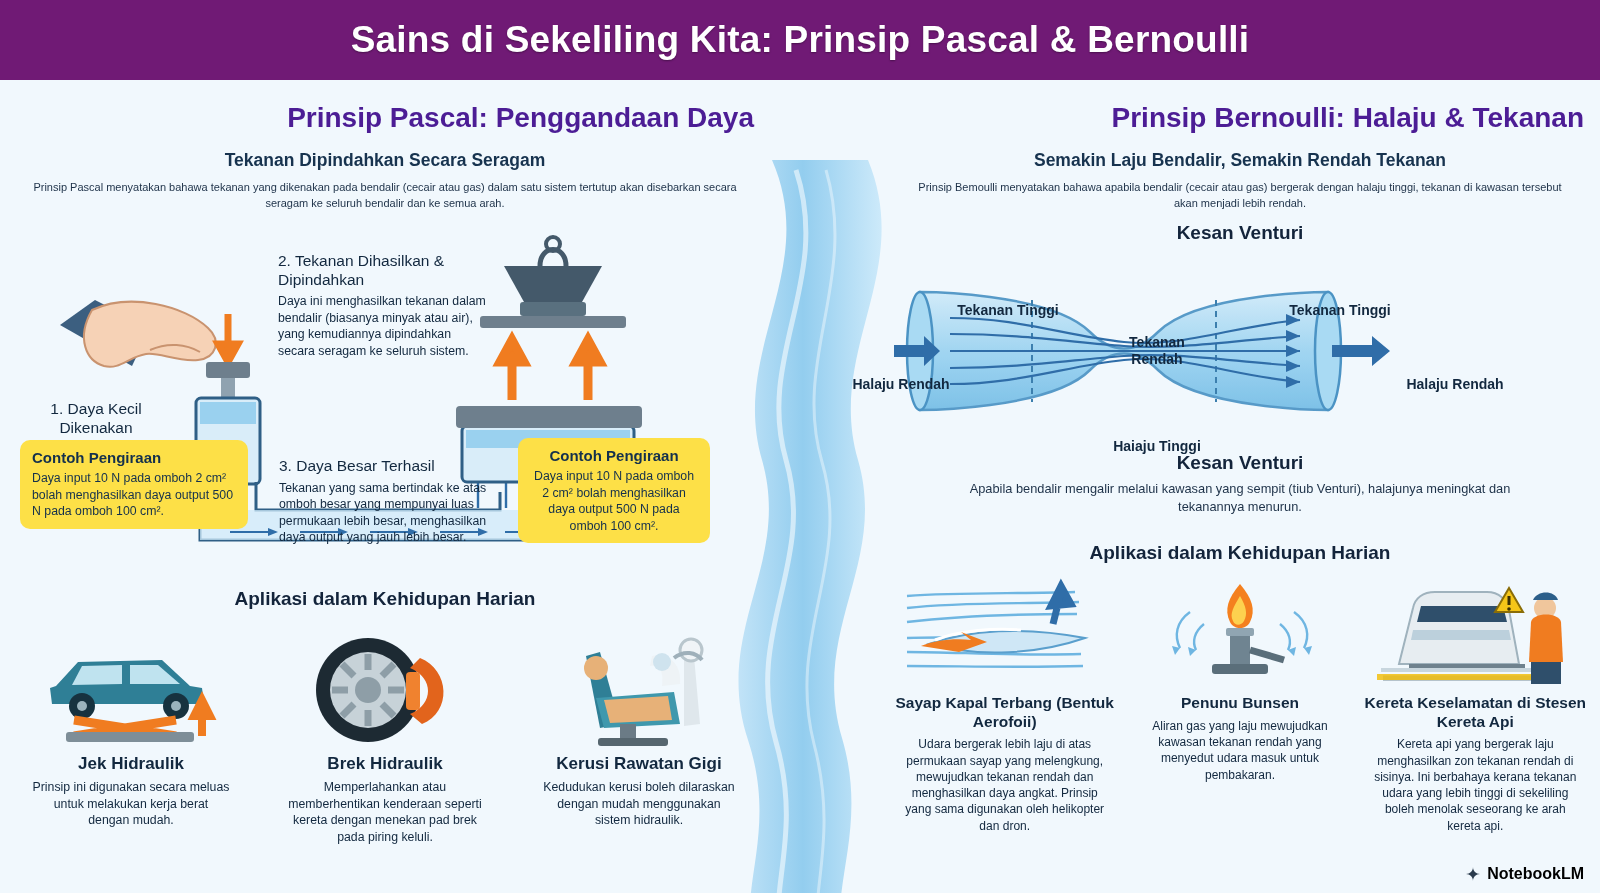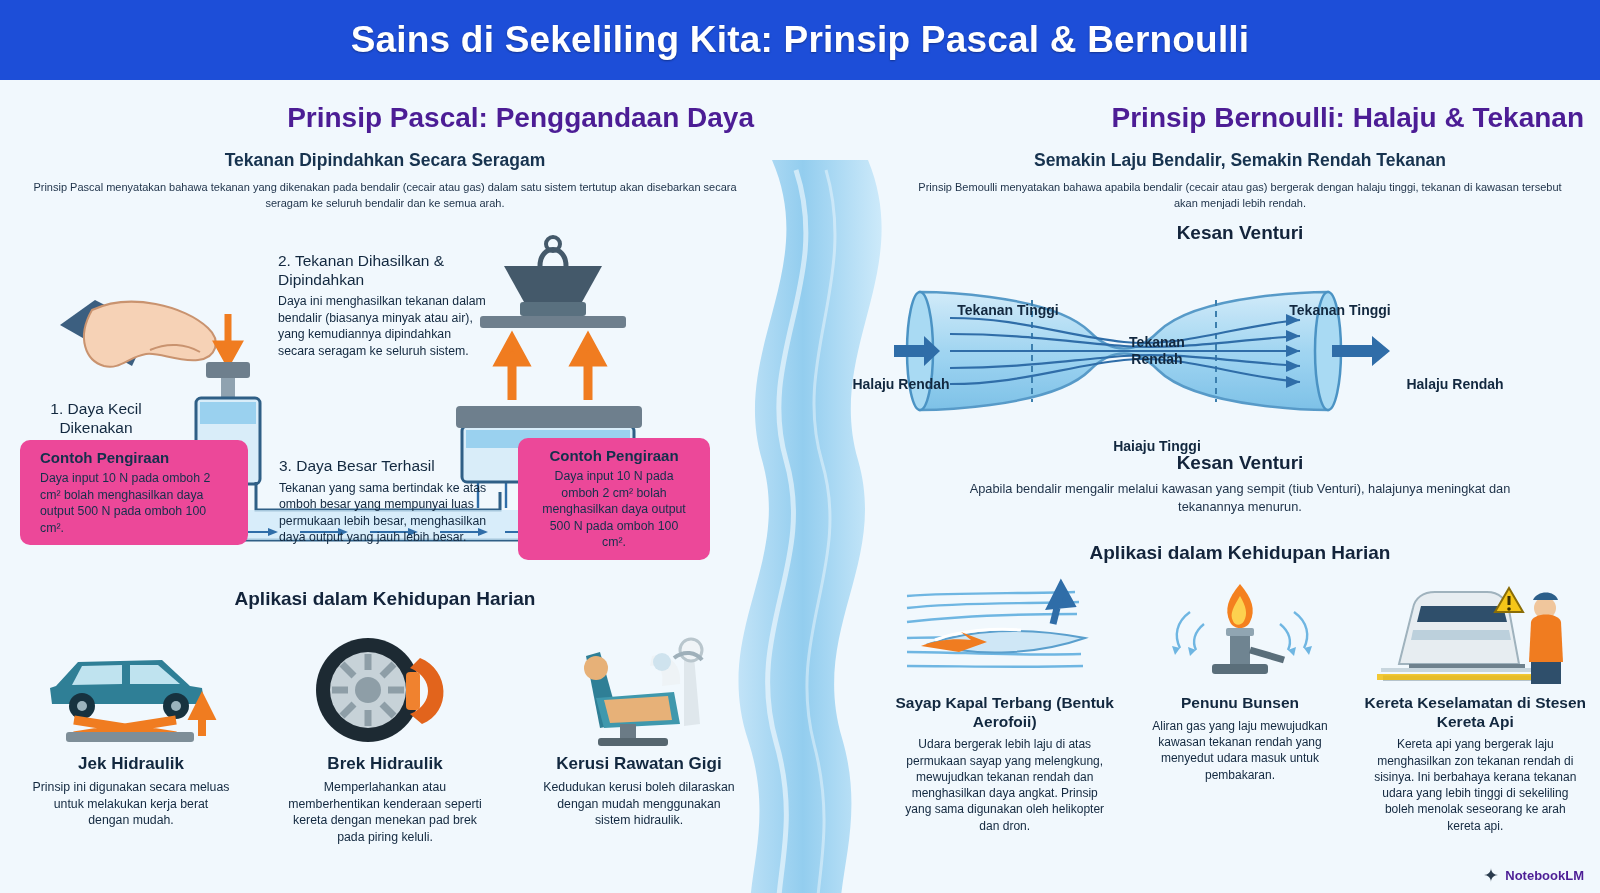--- a/index.html
+++ b/index.html
@@ -13,21 +13,21 @@
   }
   #page {
     position:relative;
     width:1600px; height:893px;
     background:#f2f8fd;
     overflow:hidden;
   }
   
   .header {
     position:absolute; left:0; top:0; width:1600px; height:80px;
-    background:#1d4ed8;
+    background:#701a75;
     display:flex; align-items:center; justify-content:center;
   }
   .header h1 {
     margin:0;
     color:#ffffff;
     font-size:37px;
     font-weight:bold;
     letter-spacing:0.2px;
     text-shadow:0 1px 2px rgba(0,0,0,0.35);
   }
@@ -53,21 +53,21 @@
     font-size:11px; line-height:1.42; color:#1d3148;
     max-width:700px;
   }
   
   .water { position:absolute; left:700px; top:80px; width:210px; height:813px; pointer-events:none; }
 
   
   .pascal-diagram { position:absolute; left:0; top:130px; width:770px; height:360px; }
   .cap-box {
     position:absolute;
-    background:#ec4899; border-radius:10px; padding:9px 20px;
+    background:#fde047; border-radius:10px; padding:9px 12px;
     color:#14304c;
   }
   .cap-box .cap-title { font-size:15px; font-weight:bold; margin-bottom:4px; }
   .cap-box .cap-text { font-size:12.3px; line-height:1.35; }
   .lbl { position:absolute; color:#12283f; }
   .lbl .lbl-title { font-weight:normal; font-size:15.5px; line-height:1.2; }
   .lbl .lbl-text { font-size:12.3px; line-height:1.34; margin-top:4px; }
 
   
   .apps-title {
@@ -87,21 +87,21 @@
   
   .v-lbl { position:absolute; text-align:center; font-weight:bold; font-size:14px; color:#12283f; line-height:1.2;margin-top:36px; }
 
   .venturi-note { text-align:center; }
   .venturi-note .vn-title { font-size:19px; font-weight:bold; color:#13243b; }
   .venturi-note .vn-text { font-size:12.8px; line-height:1.4; color:#1d3148; margin-top:6px; }
 
   .brand {
     position:absolute; right:16px; bottom:10px;
     display:flex; align-items:center; gap:6px;
-    font-size:13px; color:#4c1d95; font-weight:bold;
+    font-size:16px; color:#000000; font-weight:bold;
   }
 </style>
 </head>
 <body>
 
 <div id="page">
 
   <div class="header">
     <h1>Sains di Sekeliling Kita: Prinsip Pascal &amp; Bernoulli</h1>
   </div>

